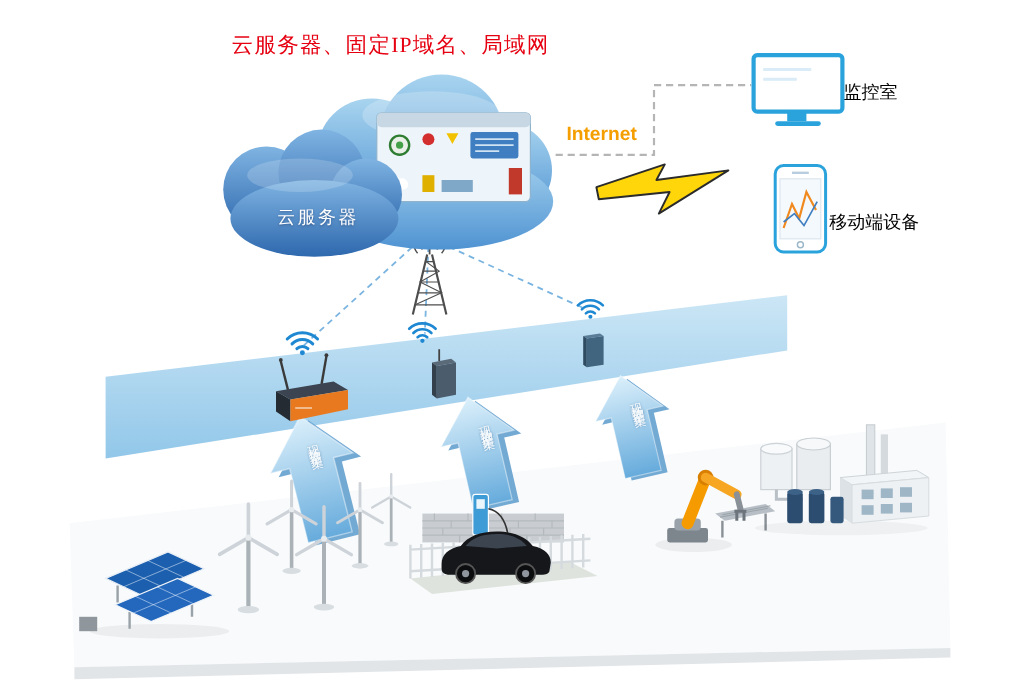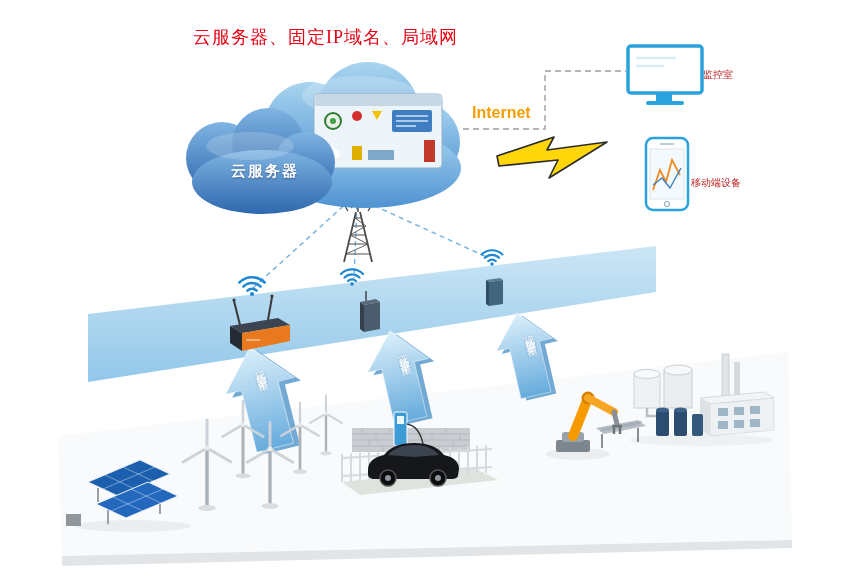--- a/index.html
+++ b/index.html
@@ -5,28 +5,28 @@
   * { margin:0; padding:0; box-sizing:border-box; }
   html,body { width:852px; height:577px; background:#ffffff; overflow:hidden;
               font-family:"Liberation Sans", sans-serif; }
   .stage { position:relative; width:852px; height:490px; background:#ffffff; }
   .scene { position:absolute; left:0; top:0; }
 
   .title { position:absolute; left:193px; top:25px; width:480px;
            color:#e60011; font-size:18px; letter-spacing:1px;
            font-family:"Liberation Serif", serif; }
 
-  .cloud-label { position:absolute; left:210px; top:162px; width:110px;
-                 text-align:center; color:#ffffff; font-size:15px; font-weight:bold;
+  .cloud-label { position:absolute; left:210px; top:172px; width:110px;
+                 text-align:center; color:#ffffff; font-size:15px; font-weight:normal;
                  letter-spacing:2px; text-shadow:0 1px 2px rgba(0,0,40,.35); }
 
   .internet-label { position:absolute; left:472px; top:104px;
                     color:#f59e00; font-size:16px; font-weight:600; }
 
-  .side-label { position:absolute; color:#b91c1c; font-size:10px; }
+  .side-label { position:absolute; color:#000000; font-size:15px; }
   .monitor-label { left:703px; top:68px; }
   .mobile-label  { left:691px; top:176px; }
 
   .arrow-label { position:absolute; writing-mode:vertical-rl; text-orientation:upright;
                  color:#ffffff; font-size:10px; letter-spacing:2px; opacity:.9;
                  transform:rotate(-14deg); transform-origin:top center;
                  text-shadow:0 0 2px rgba(40,90,140,.5); }
   .arrow-label-1 { left:250px; top:364px; }
   .arrow-label-2 { left:393px; top:348px; }
   .arrow-label-3 { left:519px; top:329px; }

